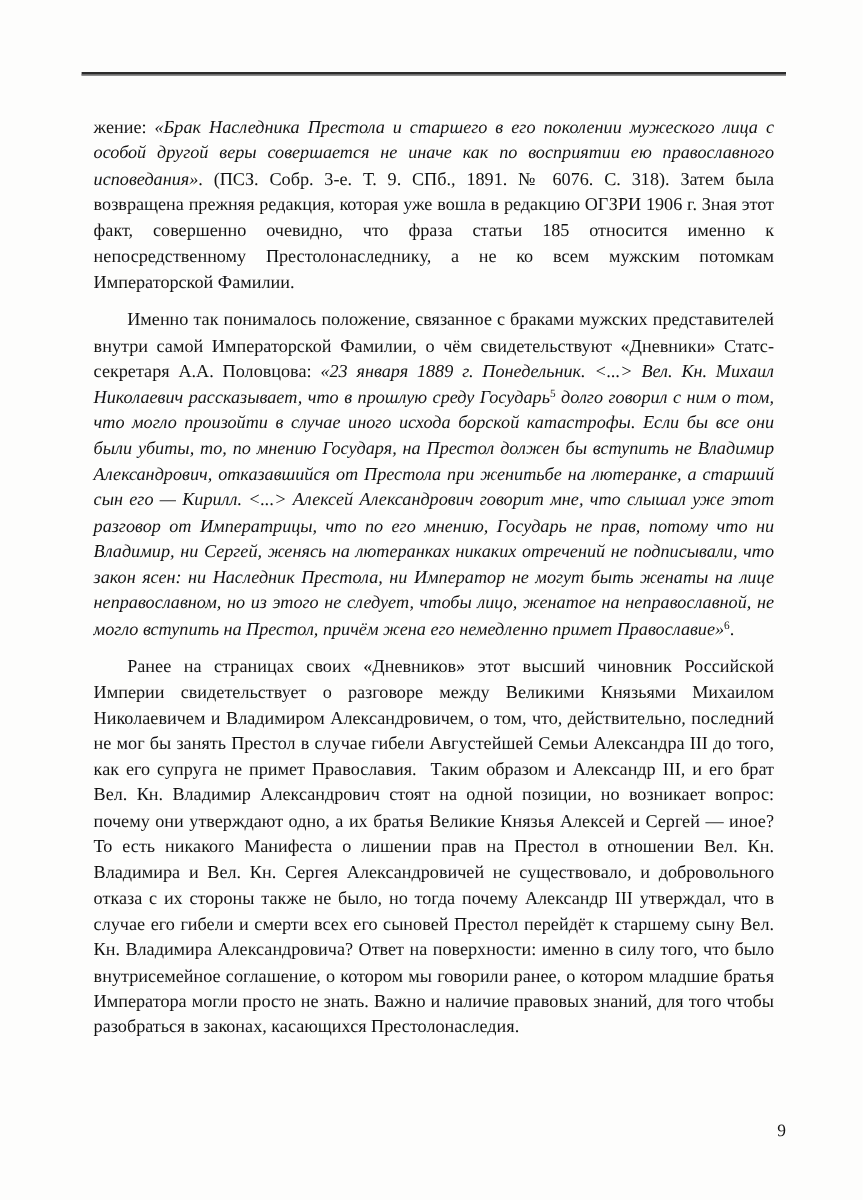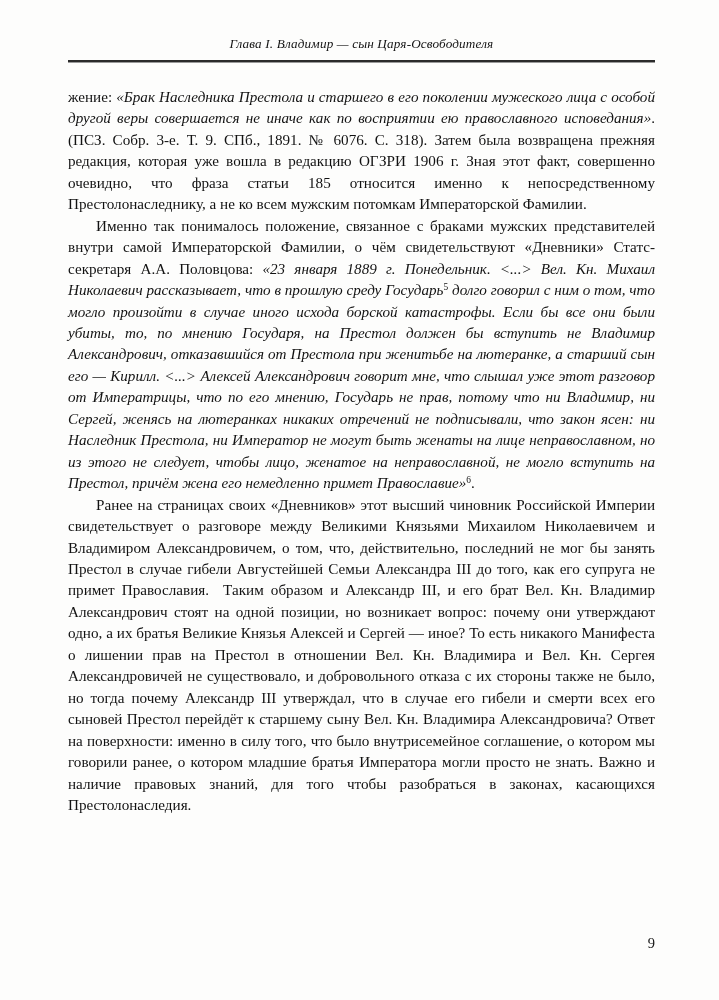--- a/index.html
+++ b/index.html
@@ -47,21 +47,21 @@
     top: 86px;
     width: 587px;
     font-size: 15.15px;
     line-height: 21.45px;
     text-align: justify;
     text-justify: inter-word;
     color: #121212;
     -webkit-font-smoothing: antialiased;
   }
   .textblock p {
-    margin: 0;
+    margin: 10px;
     text-indent: 0;
   }
   .textblock p.indent {
     text-indent: 28px;
   }
   .it {
     font-style: italic;
   }
   sup {
     font-size: 0.62em;
@@ -78,21 +78,20 @@
     bottom: 48px;
     font-size: 14.5px;
     color: #141414;
   }
 </style>
 </head>
 <body>
 
 <div class="page">
 
-  <div class="running-head">Глава I. Владимир — сын Царя-Освободителя</div>
 
   <div class="head-rule"></div>
 
   <div class="textblock" id="textblock">
       <p><span class="wsp">жение: </span><span class="it wsp">«Брак Наследника Престола и старшего в его поколении мужеского лица с особой другой веры совершается не иначе как по восприятии ею православного исповедания»</span><span class="wsp">. (ПСЗ. Собр. 3-е. Т. 9. СПб., 1891. № 6076. С. 318). Затем была возвращена прежняя редакция, которая уже вошла в редакцию ОГЗРИ 1906 г. Зная этот факт, совершенно очевидно, что фраза статьи 185 относится именно к непосредственному Престолонаследнику, а не ко всем мужским потомкам Императорской Фамилии.</span></p>
       <p class="indent"><span class="wsp">Именно так понималось положение, связанное с браками мужских представителей внутри самой Императорской Фамилии, о чём свидетельствуют «Дневники» Статс-секретаря А.А. Половцова: </span><span class="it wsp">«23 января 1889 г. Понедельник. &lt;...&gt; Вел. Кн. Михаил Николаевич рассказывает, что в прошлую среду Государь</span><sup>5</sup><span class="it wsp"> долго говорил с ним о том, что могло произойти в случае иного исхода борской катастрофы. Если бы все они были убиты, то, по мнению Государя, на Престол должен бы вступить не Владимир Александрович, отказавшийся от Престола при женитьбе на лютеранке, а старший сын его — Кирилл. &lt;...&gt; Алексей Александрович говорит мне, что слышал уже этот разговор от Императрицы, что по его мнению, Государь не прав, потому что ни Владимир, ни Сергей, женясь на лютеранках никаких отречений не подписывали, что закон ясен: ни Наследник Престола, ни Император не могут быть женаты на лице неправославном, но из этого не следует, чтобы лицо, женатое на неправославной, не могло вступить на Престол, причём жена его немедленно примет Православие»</span><sup>6</sup><span class="wsp">.</span></p>
       <p class="indent"><span class="wsp">Ранее на страницах своих «Дневников» этот высший чиновник Российской Империи свидетельствует о разговоре между Великими Князьями Михаилом Николаевичем и Владимиром Александровичем, о том, что, действительно, последний не мог бы занять Престол в случае гибели Августейшей Семьи Александра III до того, как его супруга не примет Православия.  Таким образом и Александр III, и его брат Вел. Кн. Владимир Александрович стоят на одной позиции, но возникает вопрос: почему они утверждают одно, а их братья Великие Князья Алексей и Сергей — иное? То есть никакого Манифеста о лишении прав на Престол в отношении Вел. Кн. Владимира и Вел. Кн. Сергея Александровичей не существовало, и добровольного отказа с их стороны также не было, но тогда почему Александр III утверждал, что в случае его гибели и смерти всех его сыновей Престол перейдёт к старшему сыну Вел. Кн. Владимира Александровича? Ответ на поверхности: именно в силу того, что было внутрисемейное соглашение, о котором мы говорили ранее, о котором младшие братья Императора могли просто не знать. Важно и наличие правовых знаний, для того чтобы разобраться в законах, касающихся Престолонаследия.</span></p>
     </div>
 
   <div class="folio">9</div>

